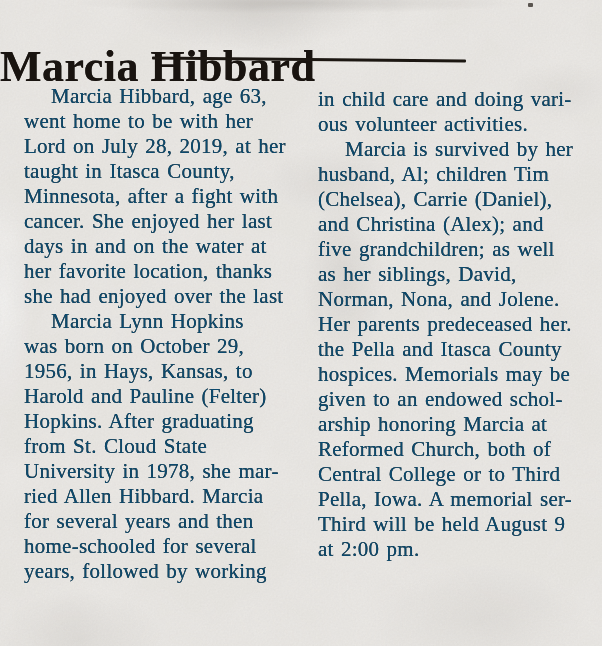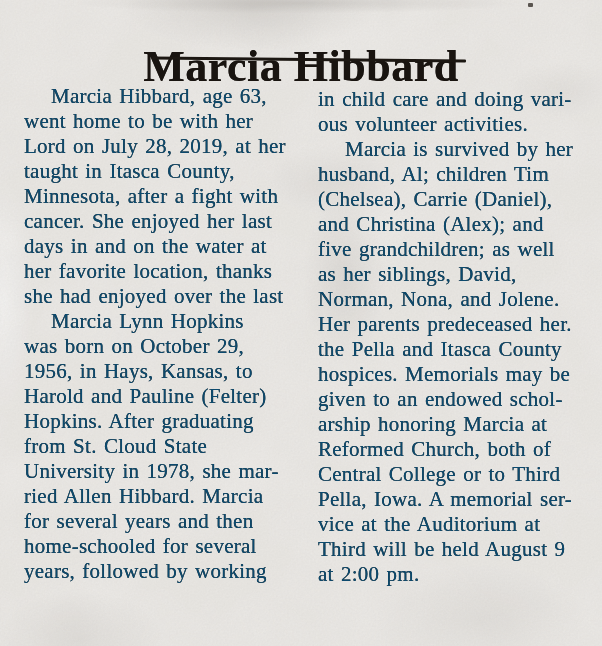--- a/index.html
+++ b/index.html
@@ -43,21 +43,21 @@
     width: 5px;
     height: 4px;
     background: #5a5550;
     border-radius: 1px;
   }
   .title {
     position: absolute;
     left: 0;
     top: 12px;
     width: 602px;
-    text-align: center;
+    text-align: left;
     font-size: 44px;
     font-weight: bold;
     letter-spacing: 0.5px;
     color: #191410;
     text-shadow: 0 0 0.6px rgba(20,15,10,0.85);
   }
   .title-underline {
     position: absolute;
     left: 152px;
     top: 58px;
@@ -143,18 +143,17 @@
       <div class="line">as her siblings, David,</div>
       <div class="line">Norman, Nona, and Jolene.</div>
       <div class="line">Her parents predeceased her.</div>
       <div class="line">the Pella and Itasca County</div>
       <div class="line">hospices. Memorials may be</div>
       <div class="line">given to an endowed schol-</div>
       <div class="line">arship honoring Marcia at</div>
       <div class="line">Reformed Church, both of</div>
       <div class="line">Central College or to Third</div>
       <div class="line">Pella, Iowa. A memorial ser-</div>
-      <div class="line">vice at the Auditorium at</div>
       <div class="line">Third will be held August 9</div>
       <div class="line">at 2:00 pm.</div>
     </div>
 
 </div>
 
 </body></html>

